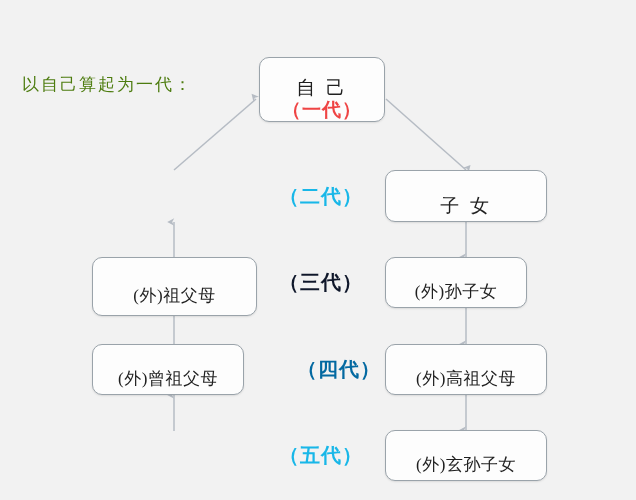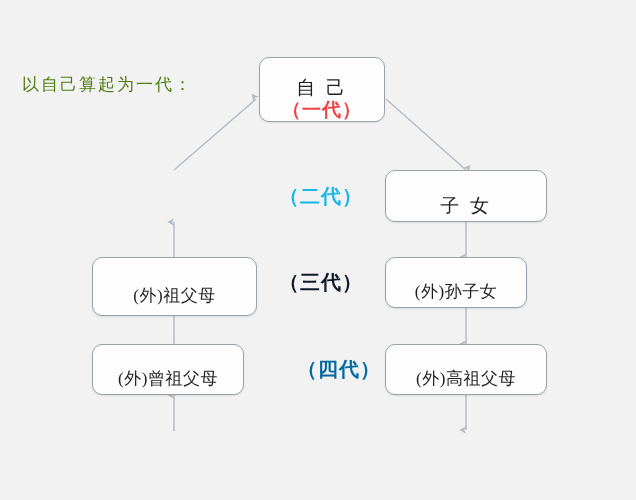--- a/index.html
+++ b/index.html
@@ -157,14 +157,18 @@
   </div>
 
   <div class="node" style="left:92px; top:344px; width:152px; height:51px;">
     <div class="ln small">(外)曾祖父母</div>
   </div>
   <div class="gen-label" style="left:290px; top:344px; width:98px; height:51px; color:#0369a1;">（四代）</div>
   <div class="node" style="left:385px; top:344px; width:162px; height:51px;">
     <div class="ln small">(外)高祖父母</div>
   </div>
 
+  <div class="gen-label" style="left:272px; top:430px; width:98px; height:51px; color:#18b7e8;">（五代）</div>
+  <div class="node" style="left:385px; top:430px; width:162px; height:51px;">
+    <div class="ln small">(外)玄孙子女</div>
+  </div>
 
 </div>
 
 </body></html>

